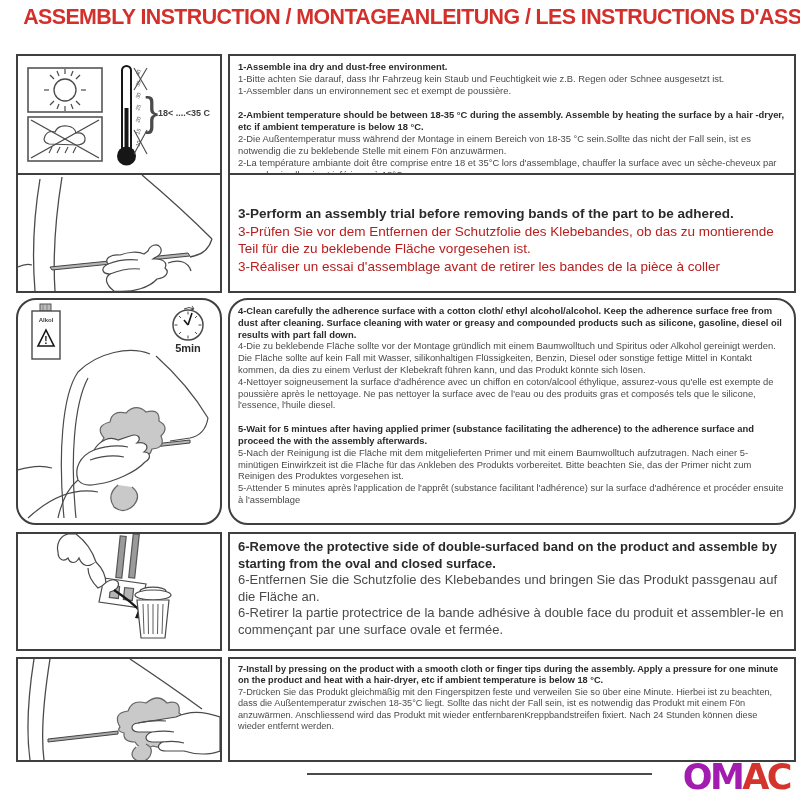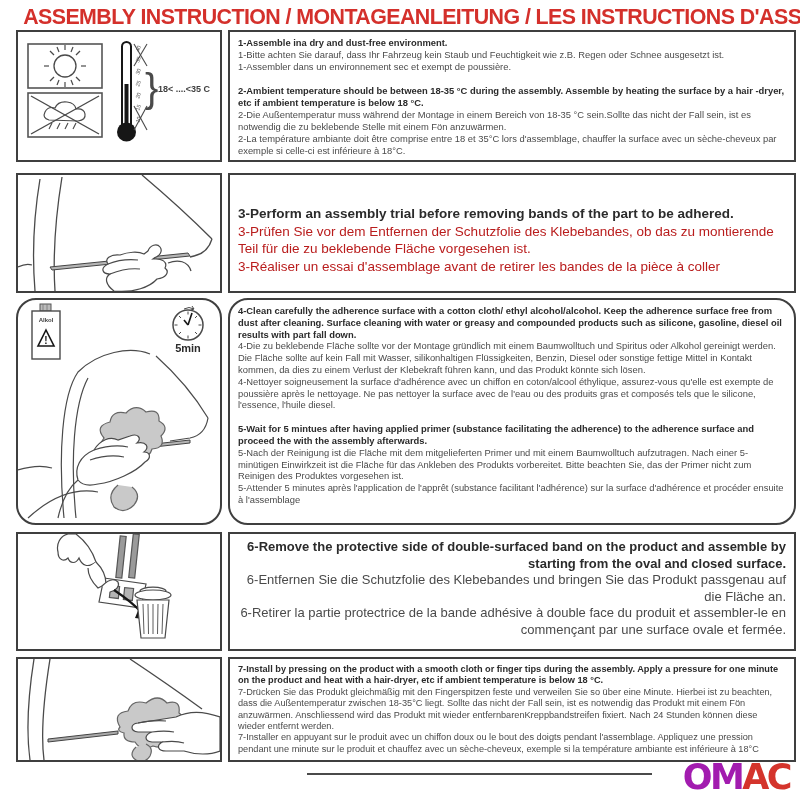--- a/index.html
+++ b/index.html
@@ -5,32 +5,32 @@
   html,body{margin:0;padding:0;background:#fff;}
   .page{position:relative;width:800px;height:800px;background:#fff;overflow:hidden;
         font-family:"Liberation Sans",sans-serif;color:#3f3f3f;}
   .title-wrap{position:absolute;top:4px;left:0;right:0;text-align:center;}
   .title{display:inline-block;font-size:22.5px;font-weight:bold;letter-spacing:-0.6px;
          color:#d4302b;white-space:nowrap;transform:scaleX(0.95);transform-origin:center;}
   .box{position:absolute;background:#fff;border:2px solid #3f3f3f;box-sizing:border-box;}
   .lbox{left:16px;width:206px;}
   .rbox{left:228px;width:568px;padding:5px 8px;}
   
-  .r1{top:30px;height:132px;} .r2{top:173px;height:120px;} .r3{top:298px;height:227px;border-radius:20px;}
+  .r1{top:54px;height:132px;} .r2{top:173px;height:120px;} .r3{top:298px;height:227px;border-radius:20px;}
   .r4{top:532px;height:119px;} .r5{top:657px;height:105px;}
   p{margin:0;}
   .small{font-size:9.4px;line-height:12px;color:#4a4a4a;}
   .tiny{font-size:9.2px;line-height:11.4px;color:#4a4a4a;}
   .mid{font-size:9.4px;line-height:11.8px;color:#4a4a4a;}
   .big{font-size:13.5px;line-height:17.5px;color:#b91c1c;}
   .big4{font-size:13px;line-height:16.5px;color:#4a4a4a;}
   .en{font-weight:bold;color:#2b2b2b;}
   .block + .block{margin-top:12px;}
   .r2.rbox{padding-top:30px;}
-  .r4.rbox{text-align:right;}
+  .r4.rbox{}
   svg{display:block;}
   .footer-line{position:absolute;top:773px;right:148px;width:345px;height:2px;background:#4a4a4a;}
   .logo{position:absolute;top:757px;right:10px;font-size:35px;font-weight:900;
         letter-spacing:-2.5px;font-family:"DejaVu Sans","Liberation Sans",sans-serif;
         transform:scaleX(1.0);white-space:nowrap;}
   .logo .blk{color:#a21caf;} .logo .red{color:#d4342c;margin-top:32px;}
 </style>
 </head>
 <body>
 
@@ -268,21 +268,20 @@
         <path d="M120,64 C130,62 140,61 148,62" fill="none"></path>
         <path d="M134,73 C142,72 150,72 156,73" fill="none"></path>
         <path d="M144,83 C152,82 160,82 166,84" fill="none"></path>
       </g>
     </svg>
   </div>
   <div class="box rbox r5">
     <div class="block">
       <p class="tiny en">7-Install by pressing on the product with a smooth cloth or finger tips during the assembly. Apply a pressure for one minute on the product and heat with a hair-dryer, etc if ambient temperature is below 18 °C.</p>
       <p class="tiny">7-Drücken Sie das Produkt gleichmäßig mit den Fingerspitzen feste und verweilen Sie so über eine Minute. Hierbei ist zu beachten, dass die Außentemperatur zwischen 18-35°C liegt. Sollte das nicht der Fall sein, ist es notwendig das Produkt mit einem Fön anzuwärmen. Anschliessend wird das Produkt mit wieder entfernbarenKreppbandstreifen fixiert. Nach 24 Stunden können diese wieder entfernt werden.</p>
-      <p class="tiny">7-Installer en appuyant sur le produit avec un chiffon doux ou le bout des doigts pendant l'assemblage. Appliquez une pression pendant une minute sur le produit et chauffez avec un sèche-cheveux, exemple si la température ambiante est inférieure à 18°C</p>
     </div>
   </div>
 
   <div class="footer-line"></div>
   <div class="logo">
     <span class="blk">OM</span><span class="red">AC</span>
   </div>
 
 </div>
 

